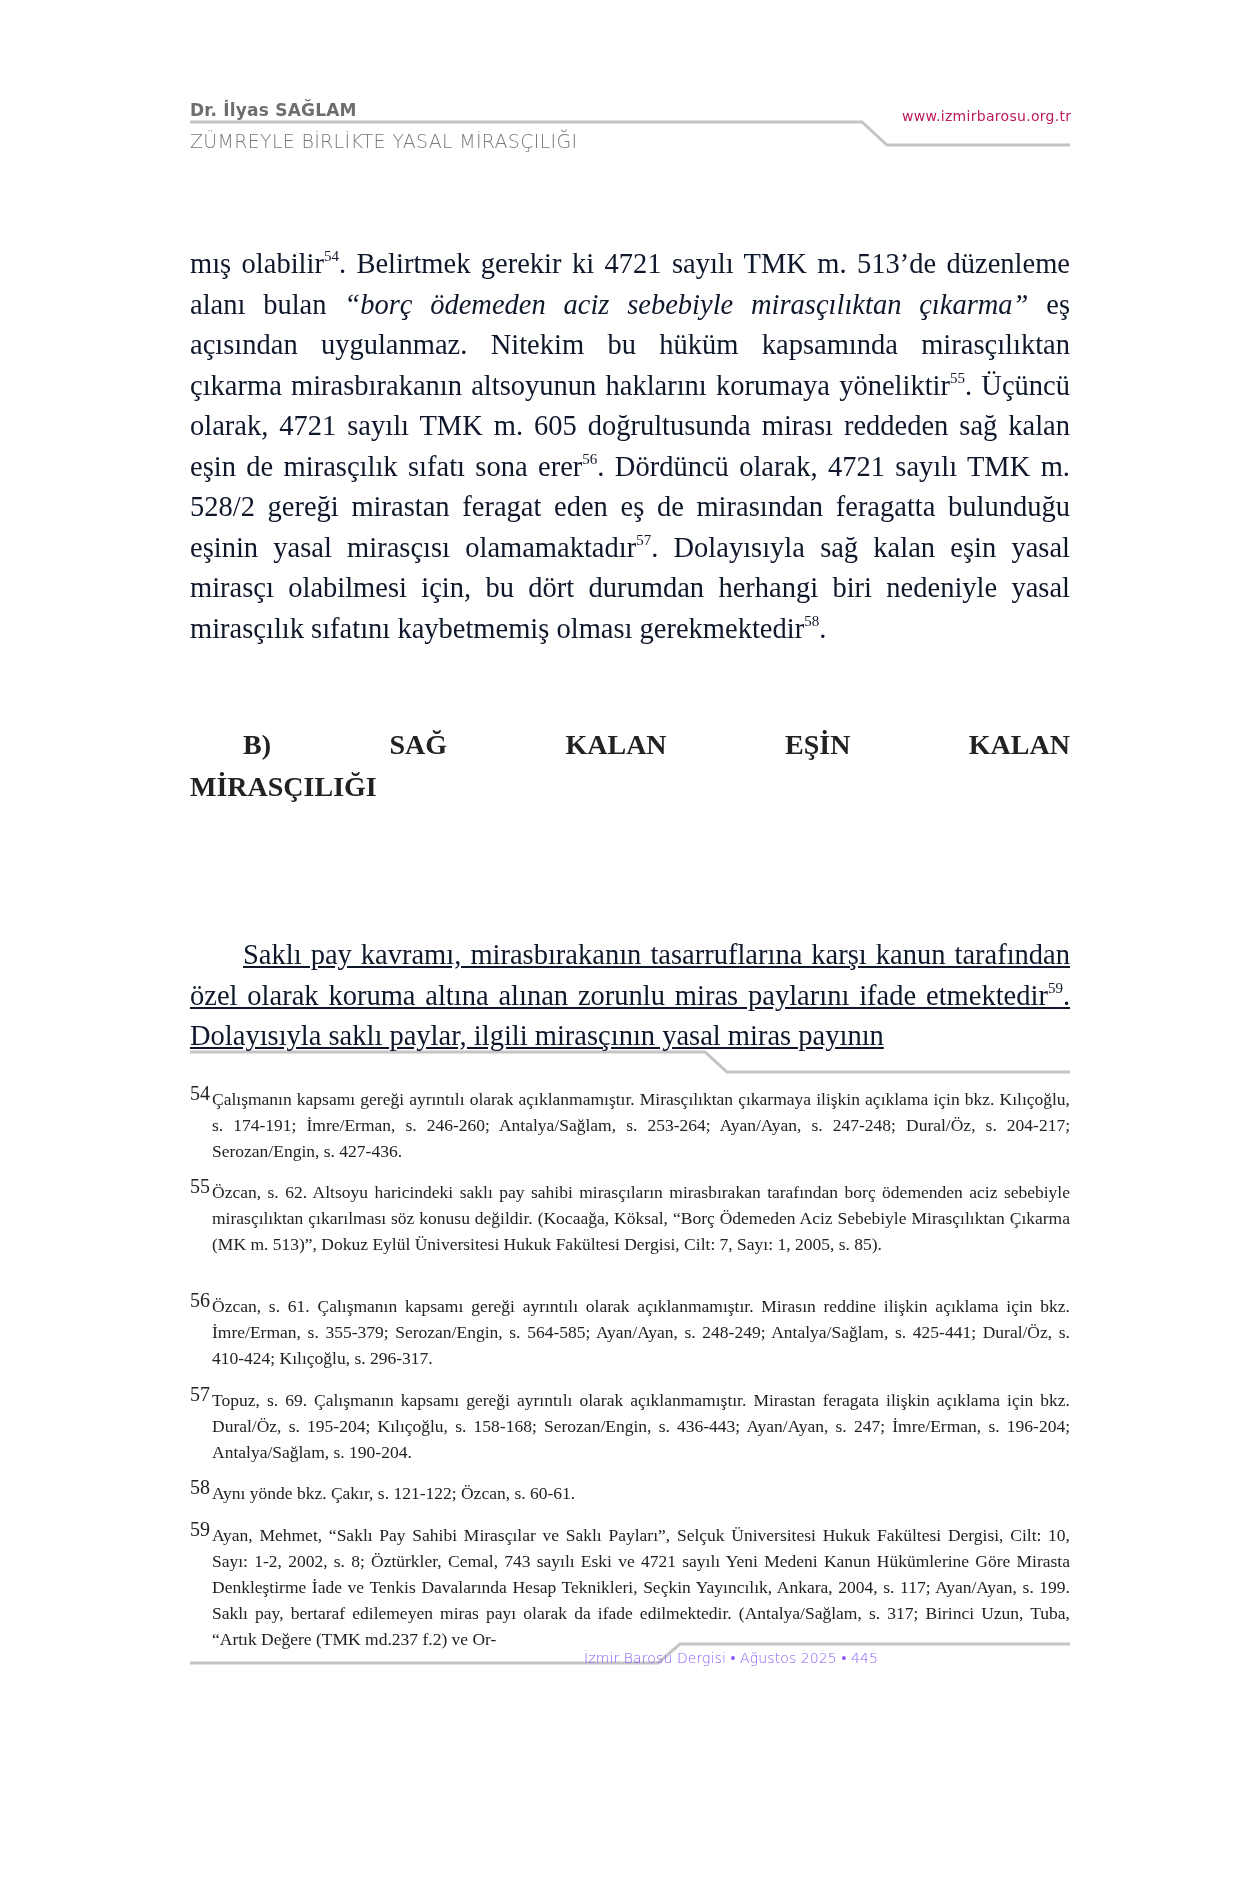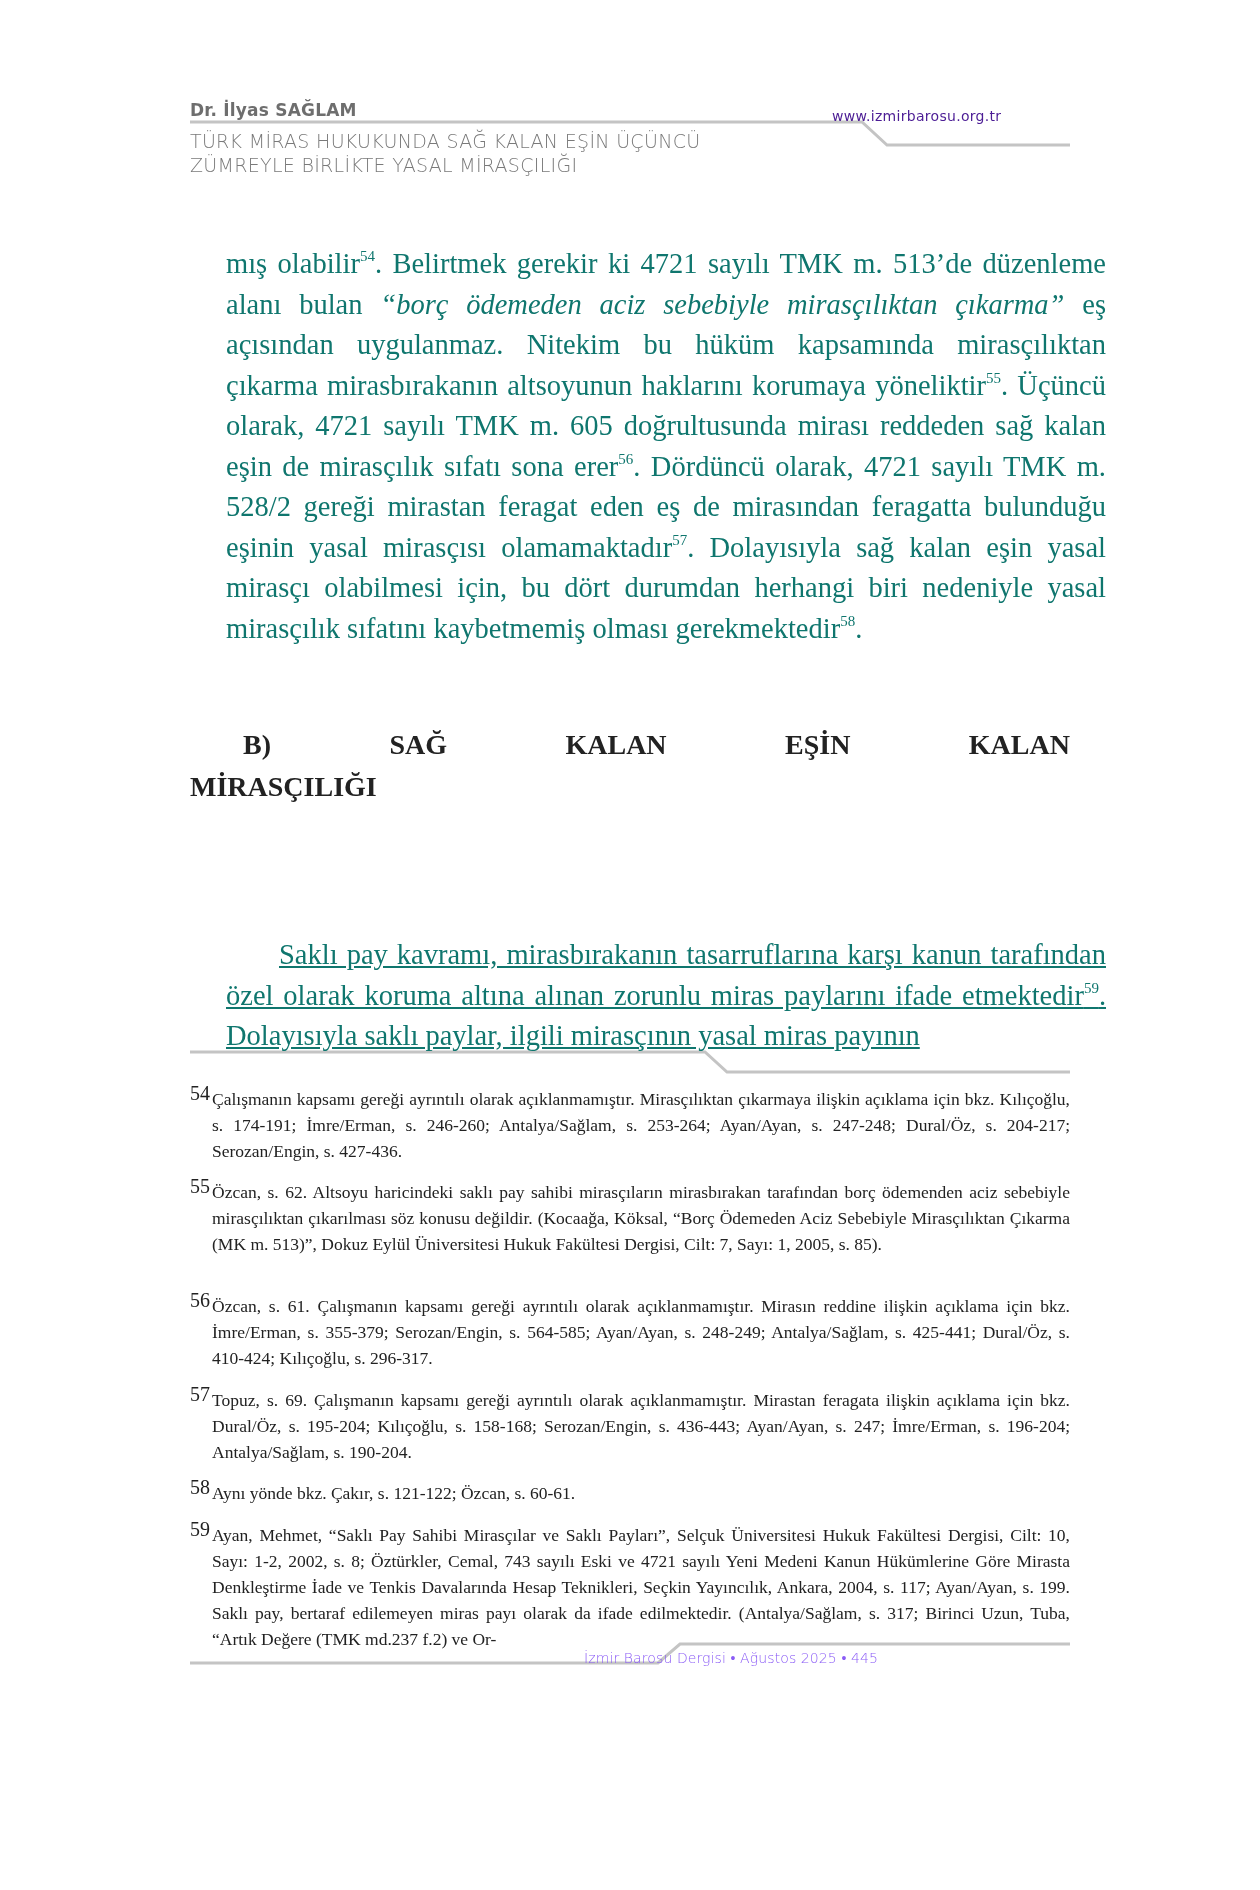--- a/index.html
+++ b/index.html
@@ -2,25 +2,25 @@
 <html><head>
   <meta charset="utf-8">
   <style>
     html, body { margin: 0; padding: 0; background: #ffffff; }
     body { width: 1260px; height: 1890px; position: relative; overflow: hidden; }
     .page { position: absolute; left: 0; top: 0; width: 1068px; height: 1890px; }
 
     
     .hdr-author { position: absolute; left: 190px; top: 100px; font-family: "DejaVu Sans", sans-serif; font-weight: bold; font-size: 17px; color: #6e6e6e; letter-spacing: 0.2px; }
     .hdr-title { position: absolute; left: 190px; top: 129px; font-family: "DejaVu Sans", sans-serif; font-size: 19px; line-height: 24px; color: #7a7a7a; letter-spacing: 0.3px; font-weight: 300; }
-    .hdr-url { position: absolute; left: 832px; top: 108px; font-family: "DejaVu Sans", sans-serif; font-size: 14px; color: #4c1d95; letter-spacing: 0.3px; }
+    .hdr-url { position: absolute; left: 902px; top: 108px; font-family: "DejaVu Sans", sans-serif; font-size: 14px; color: #be185d; letter-spacing: 0.3px; }
     svg.rule { position: absolute; left: 0; top: 0; }
 
     
-    .body { position: absolute; left: 190px; width: 880px; font-family: "Liberation Serif", serif; font-size: 28.5px; line-height: 40.5px; color: #0f766e; text-align: justify; margin-left: 36px; }
+    .body { position: absolute; left: 190px; width: 880px; font-family: "Liberation Serif", serif; font-size: 28.5px; line-height: 40.5px; color: #0f172a; text-align: justify; }
     .body sup { font-size: 15px; line-height: 0; vertical-align: 12px; }
     .indent { text-indent: 53px; text-decoration: underline; }
     .heading-b { position: absolute; left: 190px; width: 880px; font-family: "Liberation Serif", serif; font-weight: bold; font-size: 28px; line-height: 42px; color: #222; text-align: justify; text-align-last: left; }
     .heading-b .row1 { display: flex; justify-content: space-between; padding-left: 53px; }
     .heading-1 { position: absolute; left: 243px; font-family: "Liberation Serif", serif; font-weight: bold; font-size: 27px; color: #222; letter-spacing: -0.4px; }
 
     
     .fn { position: absolute; left: 190px; width: 880px; font-family: "Liberation Serif", serif; font-size: 17.5px; line-height: 26px; color: #222; text-align: justify; }
     .fn .num { position: absolute; left: 0; top: -6px; font-size: 20px; }
     .fn .txt { display: block; padding-left: 22px; text-indent: 0; }
@@ -37,21 +37,20 @@
 
     <polyline points="190,122 862,122 887,145 1070,145" fill="none" stroke="#c4c4c4" stroke-width="3"></polyline>
 
     <polyline points="190,1052 705,1052 727,1072 1070,1072" fill="none" stroke="#c4c4c4" stroke-width="3"></polyline>
 
     <polyline points="190,1663 658,1663 680,1644 1070,1644" fill="none" stroke="#c4c4c4" stroke-width="3"></polyline>
   </svg>
 
   <div class="hdr-author">Dr. İlyas SAĞLAM</div>
   <div class="hdr-title">
-    <div>TÜRK MİRAS HUKUKUNDA SAĞ KALAN EŞİN ÜÇÜNCÜ</div>
     <div>ZÜMREYLE BİRLİKTE YASAL MİRASÇILIĞI</div>
   </div>
   <div class="hdr-url">www.izmirbarosu.org.tr</div>
 
   <div class="body" style="top: 244px;"><span>mış olabilir</span><sup>54</sup><span>. Belirtmek gerekir ki 4721 sayılı TMK m. 513’de düzenleme alanı bulan </span><i>“borç ödemeden aciz sebebiyle mirasçılıktan çıkarma”</i><span> eş açısından uygulanmaz. Nitekim bu hüküm kapsamında mirasçılıktan çıkarma mirasbırakanın altsoyunun haklarını korumaya yöneliktir</span><sup>55</sup><span>. Üçüncü olarak, 4721 sayılı TMK m. 605 doğrultusunda mirası reddeden sağ kalan eşin de mirasçılık sıfatı sona erer</span><sup>56</sup><span>. Dördüncü olarak, 4721 sayılı TMK m. 528/2 gereği mirastan feragat eden eş de mirasından feragatta bulunduğu eşinin yasal mirasçısı olamamaktadır</span><sup>57</sup><span>. Dolayısıyla sağ kalan eşin yasal mirasçı olabilmesi için, bu dört durumdan herhangi biri nedeniyle yasal mirasçılık sıfatını kaybetmemiş olması gerekmektedir</span><sup>58</sup><span>.</span></div>
 
   <div class="heading-b" style="top: 724px;">
     <div class="row1">
       <span>B)</span>
       <span>SAĞ</span>

